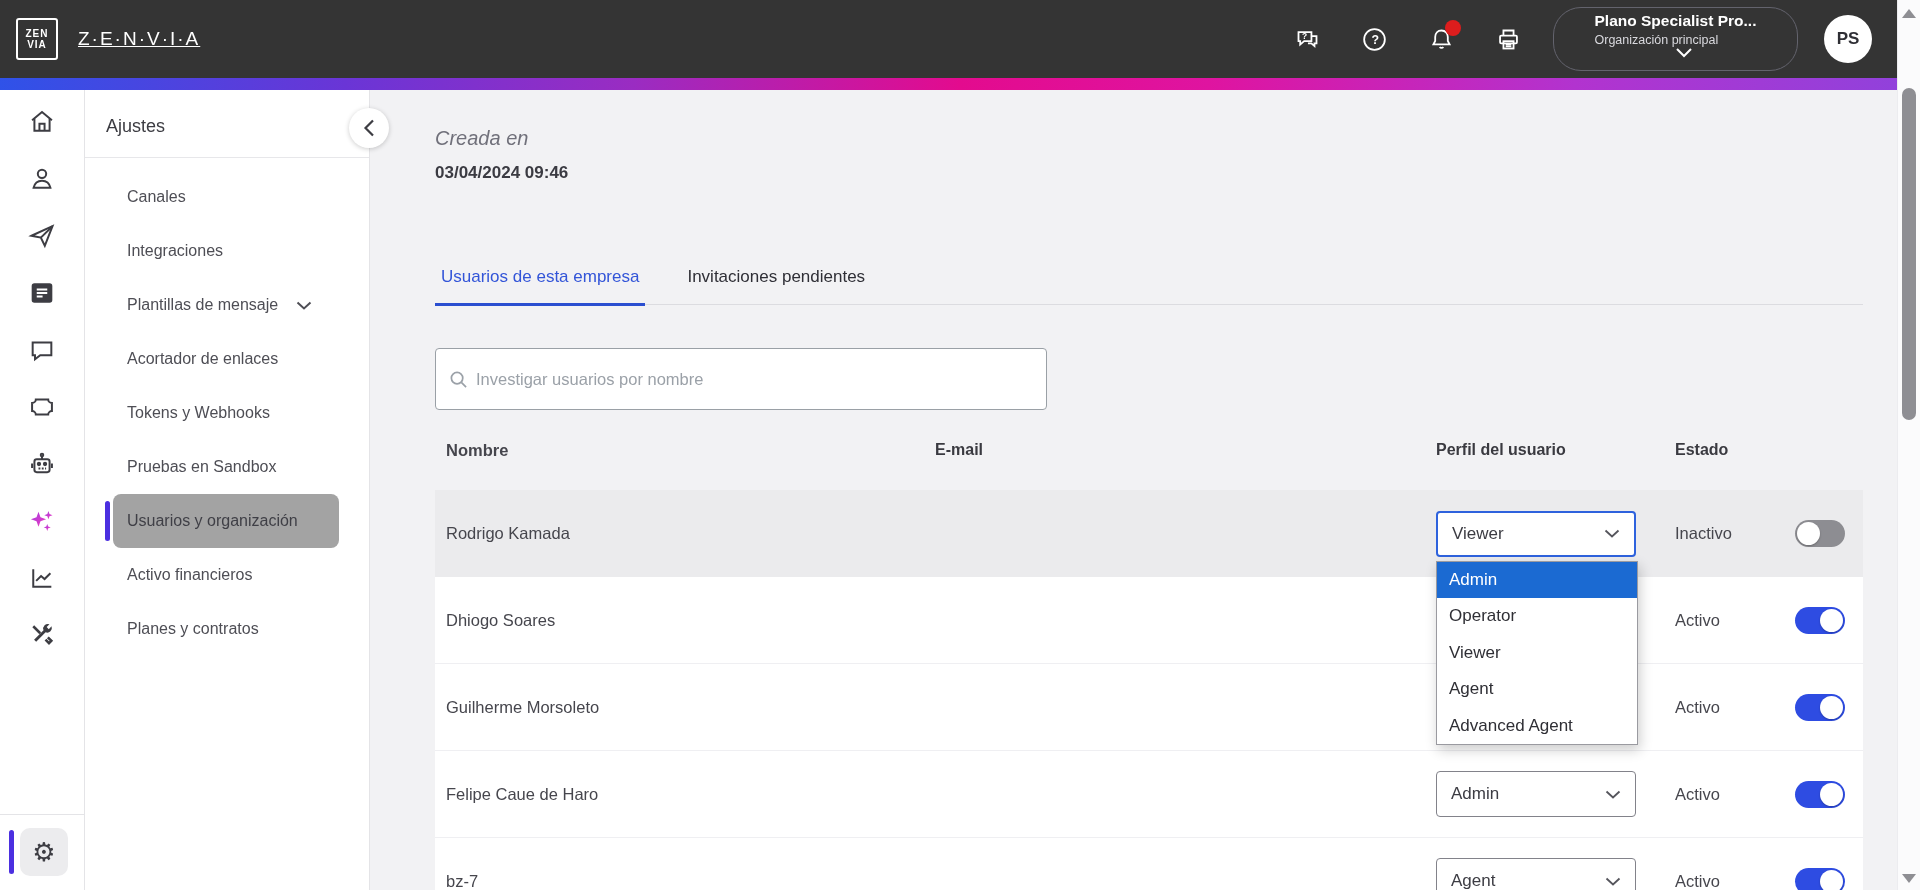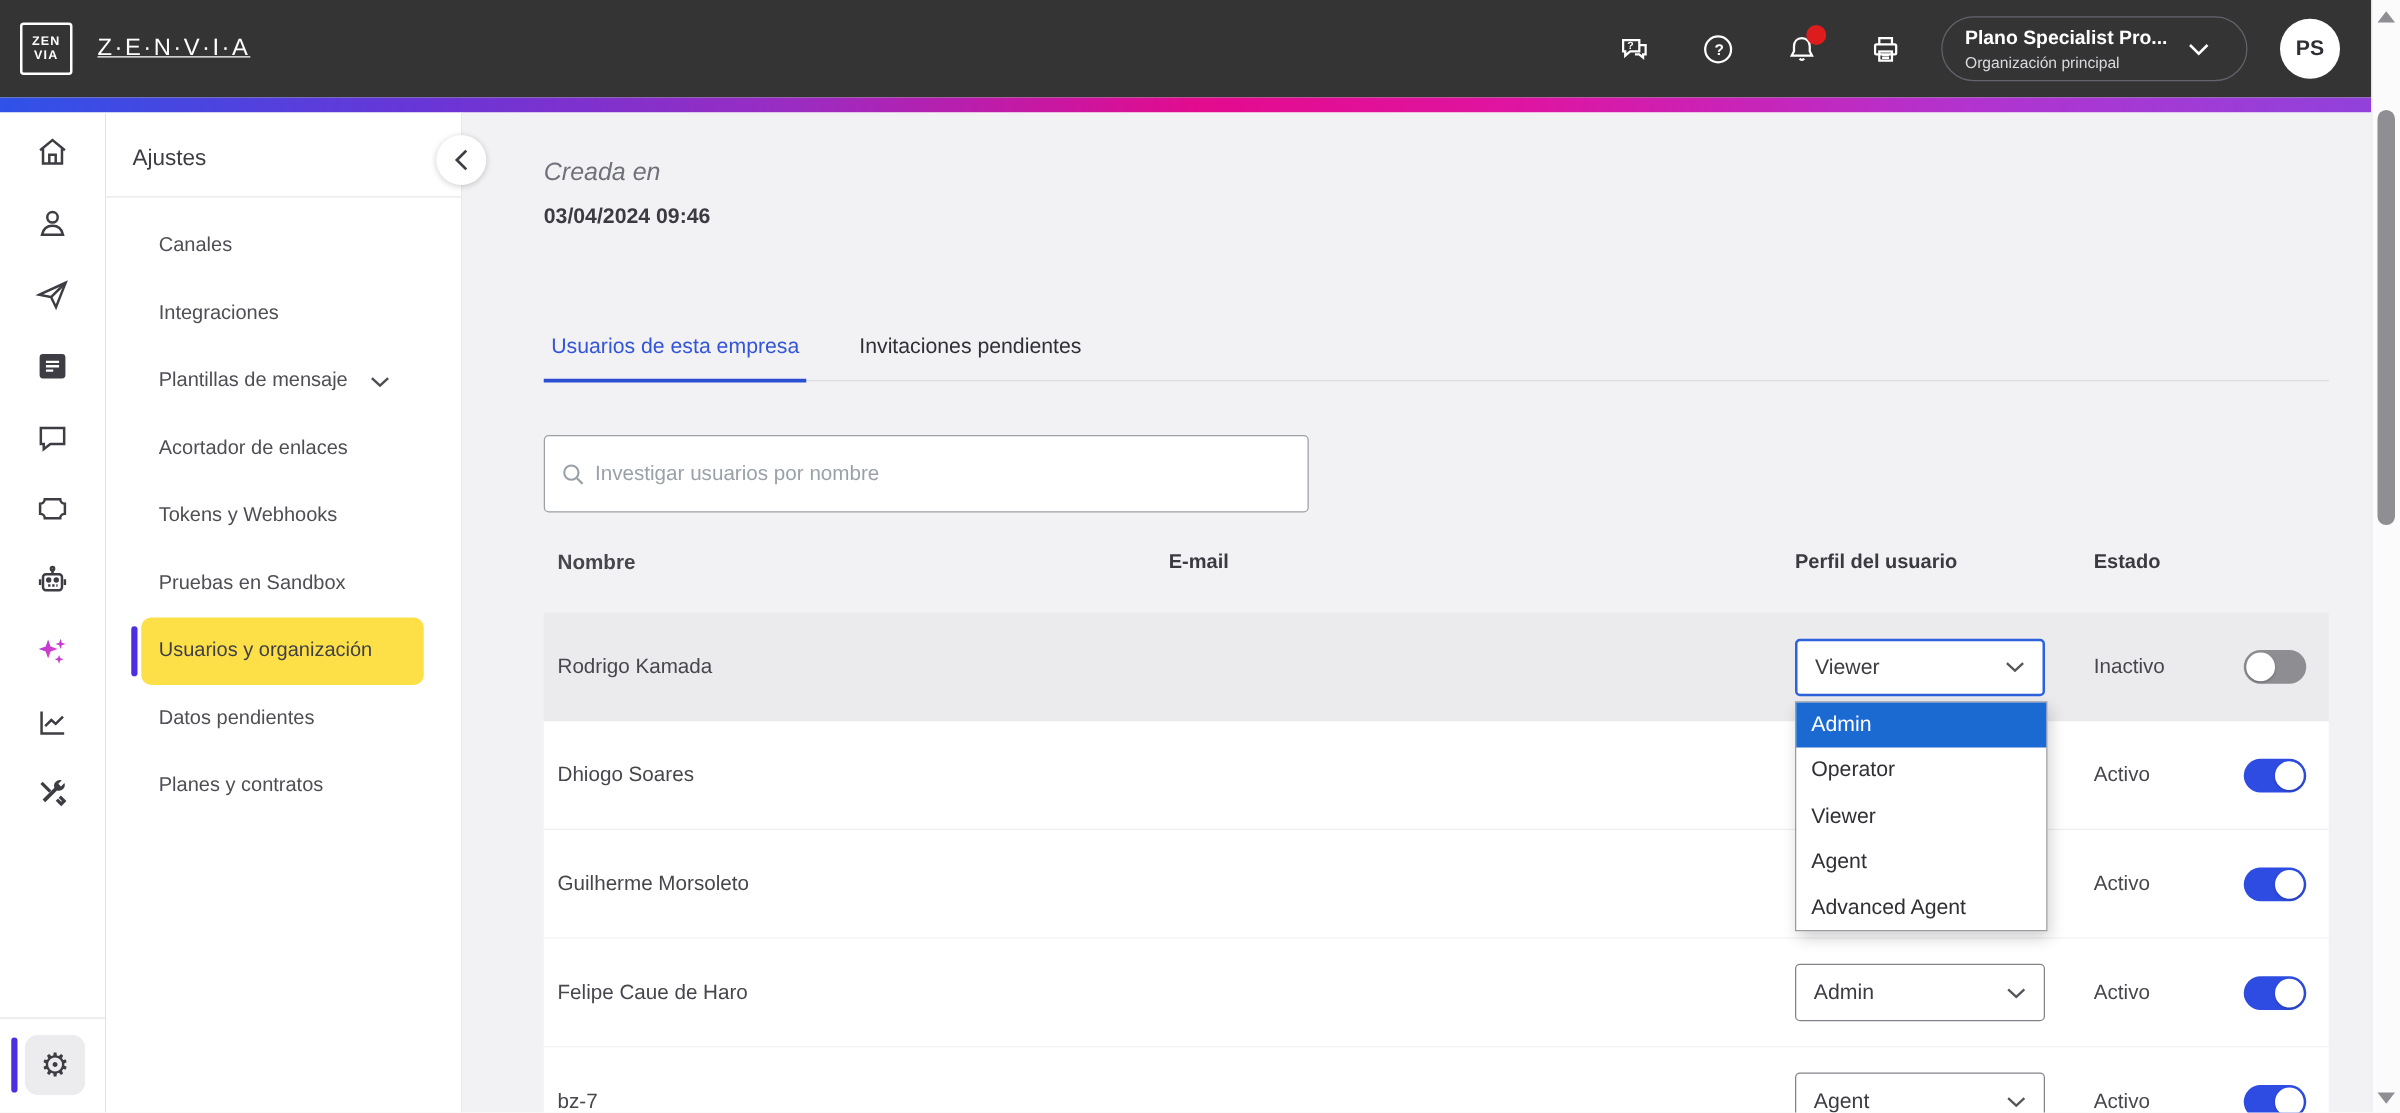--- a/index.html
+++ b/index.html
@@ -8,22 +8,22 @@
 
   
   .topbar { height:78px; background:#343434; display:flex; align-items:center; padding:0 48px 0 16px;gap:20px; }
   .logo-box { width:42px; height:42px; border:2px solid #fff; border-radius:3px; display:flex; flex-direction:column;
               align-items:center; justify-content:center; color:#fff; font-weight:bold; font-size:10px; letter-spacing:1px; line-height:11px; }
   .brand { color:#fff; font-size:19px; letter-spacing:2px; margin-left:0; font-weight:400;text-decoration:underline; }
   .top-right { margin-left:auto; display:flex; align-items:center; }
   .top-icon { width:30px; height:30px; margin-left:37px; position:relative; display:flex; align-items:center; justify-content:center; cursor:pointer; }
   .top-icon svg { width:27px; height:27px; stroke:#fff; fill:none; stroke-width:1.6; }
   .badge-dot { position:absolute; top:-4px; right:-5px; width:16px; height:16px; border-radius:50%; background:#dd1d1d; }
-  .org-pill { margin-left:30px; height:52px; min-width:245px; border:1.5px solid #63636d; border-radius:28px;
-              display:flex; align-items:center; padding:4px 18px; cursor:pointer; }
+  .org-pill { margin-left:30px; height:64px; min-width:245px; border:1.5px solid #63636d; border-radius:28px;
+              display:flex; align-items:center; padding:4px 18px; cursor:pointer;flex-direction:column; }
   .org-texts { display:flex; flex-direction:column; }
   .org-title { color:#fff; font-size:15.5px; font-weight:700; }
   .org-sub { color:#d9d9de; font-size:12.5px; margin-top:3px; }
   .org-pill svg { margin-left:16px; width:18px; height:11px; stroke:#fff; stroke-width:2; fill:none; }
   .avatar { width:48px; height:48px; border-radius:50%; background:#fff; color:#2f2f35; font-weight:bold; font-size:17px;
             display:flex; align-items:center; justify-content:center; margin-left:26px; cursor:pointer; }
 
   .grad-bar { height:12px; background:linear-gradient(90deg,#2f52e8 0%,#6a35d6 18%,#9a2cc2 33%,#e30b8e 50%,#df14a0 63%,#b233cf 82%,#8f42dc 100%); }
 
   
@@ -36,21 +36,21 @@
   .rail-indicator { position:absolute; left:9px; top:15px; width:5px; height:44px; border-radius:3px; background:#4b2fe0; }
   .gear-box { margin-left:20px; width:48px; height:48px; background:#ececee; border-radius:10px; display:flex; align-items:center; justify-content:center; cursor:pointer; }
   .gear-glyph { font-size:26px; color:#3d3d43; line-height:1; }
 
   .sidebar { width:285px; background:#fff; border-right:1px solid #e4e4e7; position:relative; }
   .side-title { padding:26px 0 0 21px; font-size:18px; color:#3c3c42; }
   .side-divider { margin-top:20px; border-bottom:1px solid #e7e7ea; }
   .side-list { padding-top:12px; }
   .side-item { height:54px; display:flex; align-items:center; padding-left:14px; margin:0 30px 0 28px; font-size:16px; color:#4e4e55; cursor:pointer; position:relative; border-radius:8px; }
   .side-item svg { width:16px; height:9px; stroke:#4e4e55; stroke-width:2; fill:none; margin-left:18px; }
-  .side-item.active { background:#fde047; color:#3f3f46; }
+  .side-item.active { background:#a3a3a3; color:#3f3f46; }
   .side-item.active::before { content:""; position:absolute; left:-8px; top:7px; width:5px; height:40px; border-radius:3px; background:#4b2fe0; }
   .collapse-btn { position:absolute; right:-20px; top:18px; width:40px; height:40px; border-radius:50%; background:#fff;
                   box-shadow:0 1px 5px rgba(0,0,0,.2); display:flex; align-items:center; justify-content:center; cursor:pointer; z-index:20; }
   .collapse-btn svg { width:12px; height:18px; stroke:#3d3d43; stroke-width:2.2; fill:none; }
 
   
   .main { flex:1; background:#f2f2f4; padding:0 57px 0 65px; position:relative; }
   .created-label { margin-top:37px; font-size:20px; color:#70707a;font-style:italic; }
   .created-value { margin-top:13px; font-size:17px; font-weight:700; color:#3b3b42; }
 
@@ -260,21 +260,21 @@
       <div class="side-item">
           <span>Tokens y Webhooks</span>
         </div>
       <div class="side-item">
           <span>Pruebas en Sandbox</span>
         </div>
       <div class="side-item active">
           <span>Usuarios y organización</span>
         </div>
       <div class="side-item">
-          <span>Datos pendientes</span>
+          <span>Activo financieros</span>
         </div>
       <div class="side-item">
           <span>Planes y contratos</span>
         </div>
     </div>
     <div class="collapse-btn">
       <svg viewBox="0 0 12 18">
           <path d="M10 1.5L2.5 9l7.5 7.5"></path>
         </svg>
     </div>

